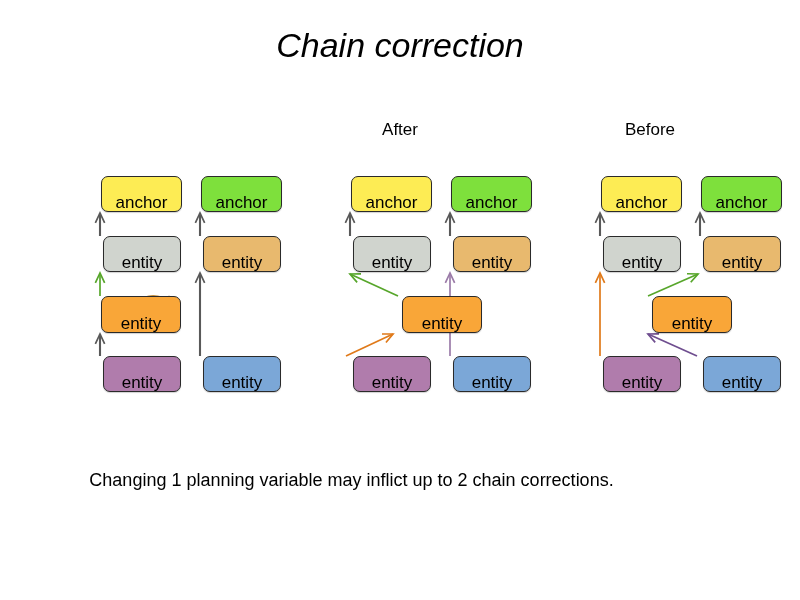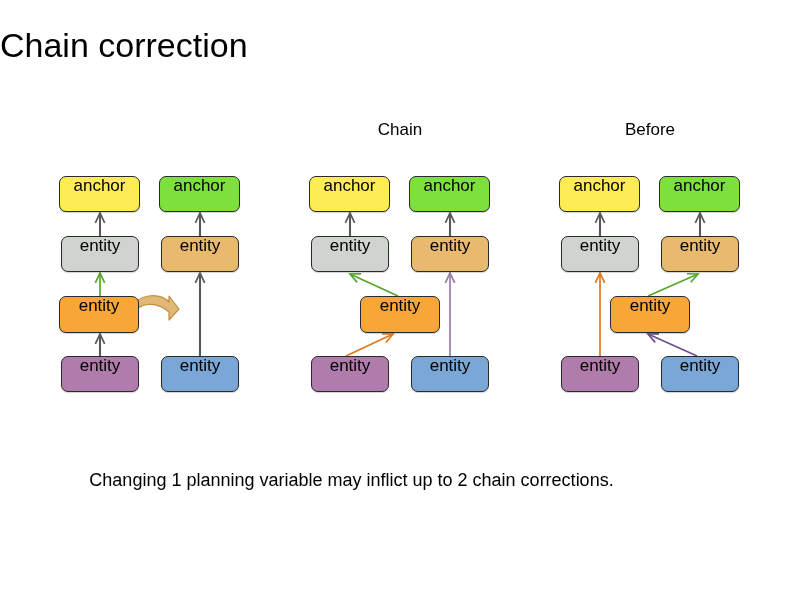--- a/index.html
+++ b/index.html
@@ -21,24 +21,26 @@
     left: 0; top: 0;
     width: 800px;
     height: 600px;
   }
 
   .title {
     position: absolute;
     left: 0;
     top: 26px;
     width: 800px;
+    text-align: center;
     font-size: 34px;
     font-weight: normal;
     letter-spacing: 0px;
     color: #000000;
+    font-style: italic;
   }
 
   .phase-label {
     position: absolute;
     top: 120px;
     font-size: 17px;
     text-align: center;
     color: #000000;
     white-space: nowrap;
   }
@@ -57,44 +59,45 @@
 
   
   .node {
     position: absolute;
     box-sizing: border-box;
     border: 1.4px solid #2a2a2a;
     border-radius: 7px;
     font-size: 17px;
     line-height: 1;
     display: flex;
-    align-items: flex-start;
+    align-items: flex-end;
     justify-content: center;
     color: #000000;
     z-index: 3;
     box-shadow: 0 1px 1px rgba(0,0,0,0.18);
+    margin-left: 42px;
   }
 
   .svg-layer {
     position: absolute;
     left: 0; top: 0;
     width: 800px;
     height: 600px;
     z-index: 2;
     pointer-events: none;
   }
 </style>
 </head>
 <body>
 
 <div id="stage">
 
   <div class="title">Chain correction</div>
 
-  <div class="phase-label before">Chain</div>
+  <div class="phase-label before">After</div>
   <div class="phase-label after">Before</div>
 
   <svg class="svg-layer" viewBox="0 0 800 600" id="arrow-svg">
       <g>
         <line x1="100" y1="236" x2="100" y2="213" stroke="#595959" stroke-width="2.1"></line>
         <path d="M95.35,222.97L100.00,213.00L104.65,222.97" fill="none" stroke="#595959" stroke-width="1.7" stroke-linecap="butt"></path>
       </g>
       <g>
         <line x1="200" y1="236" x2="200" y2="213" stroke="#595959" stroke-width="2.1"></line>
         <path d="M195.35,222.97L200.00,213.00L204.65,222.97" fill="none" stroke="#595959" stroke-width="1.7" stroke-linecap="butt"></path>

